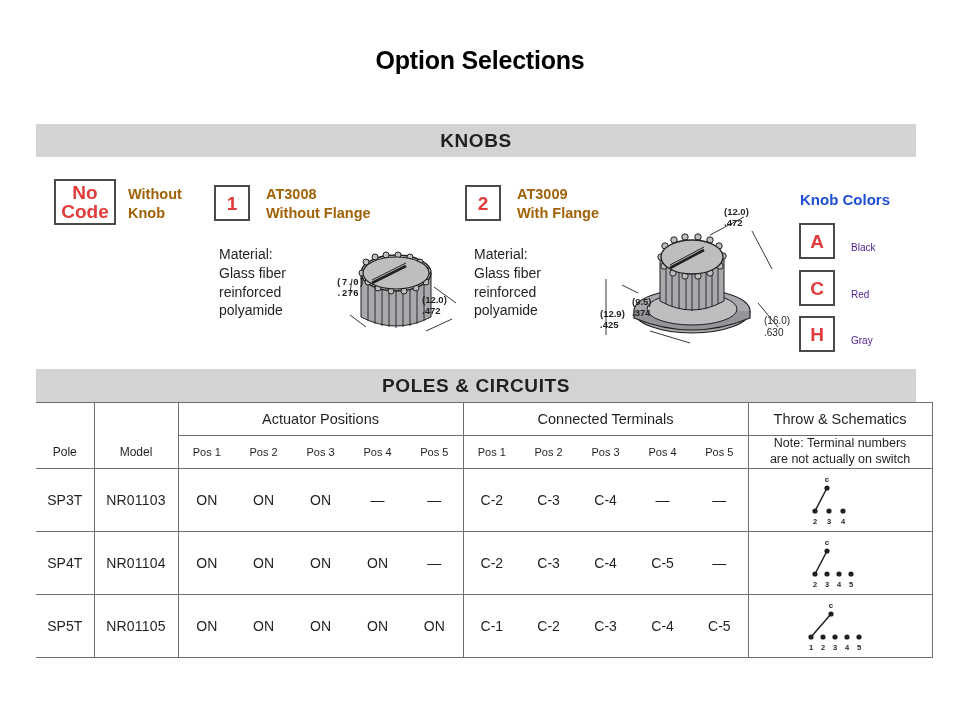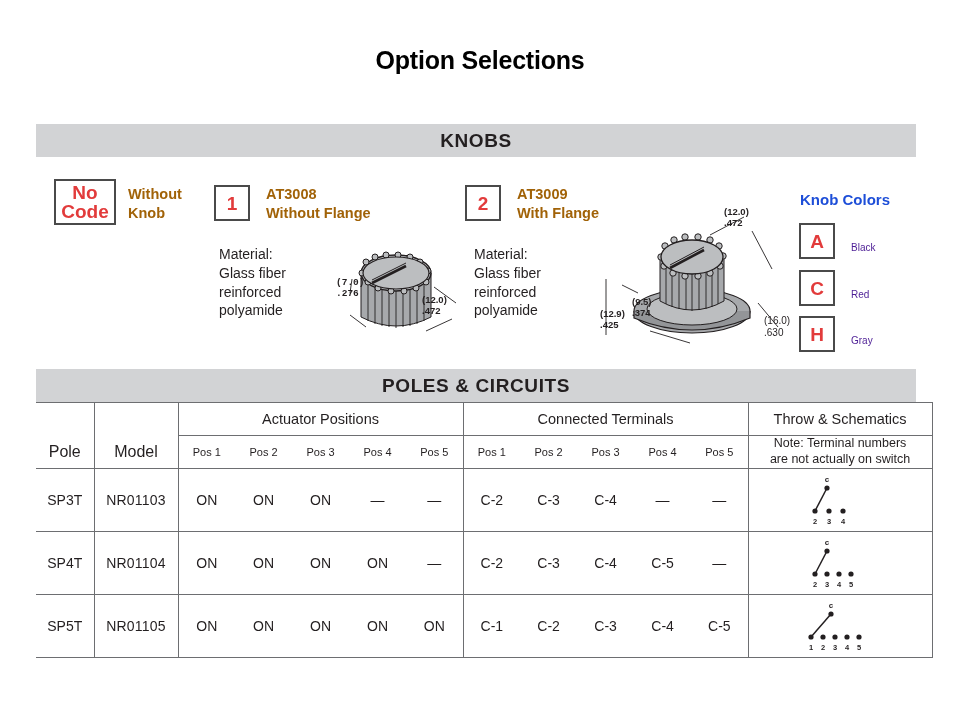--- a/index.html
+++ b/index.html
@@ -79,21 +79,21 @@
     color:#231f20;
     font-weight:normal;
   }
   .bt{border-top:1.5px solid #6d6e71 !important;}
   .bb{border-bottom:1.5px solid #6d6e71 !important;}
   .bl{border-left:1.5px solid #6d6e71 !important;}
   .br{border-right:1.5px solid #6d6e71 !important;}
 
   .hd-group{font-size:14.5px;font-weight:bold;height:32px;margin-left:22px;}
   .hd-sub{font-size:11px;font-weight:bold;height:32px;}
-  .hd-pole{font-size:16px;font-weight:bold;}
+  .hd-pole{font-size:12px;font-weight:bold;}
   .note-cell{
     font-size:12.5px;line-height:1.25;font-weight:normal;
     padding:4px 6px;text-align:left;
   }
   .row-data td{height:62px;font-size:14px;}
   .model{font-weight:bold;font-size:14px;letter-spacing:0.2px;}
   .pole{font-size:14px;}
   .dash{font-size:15px;}
 
   .schem-cell{padding:0;}

